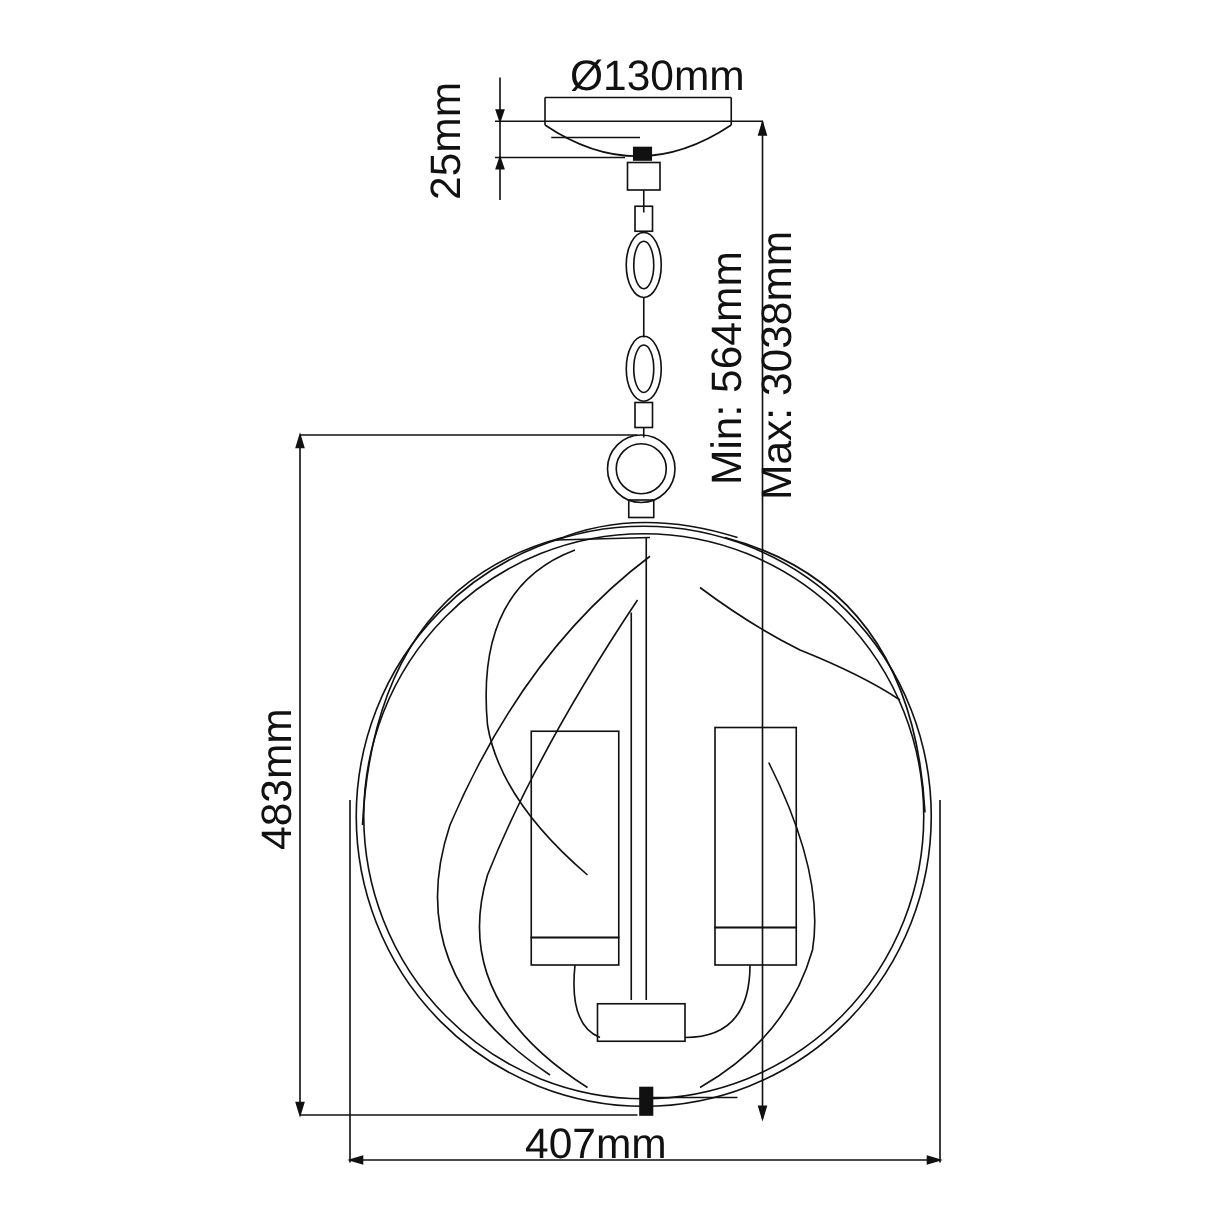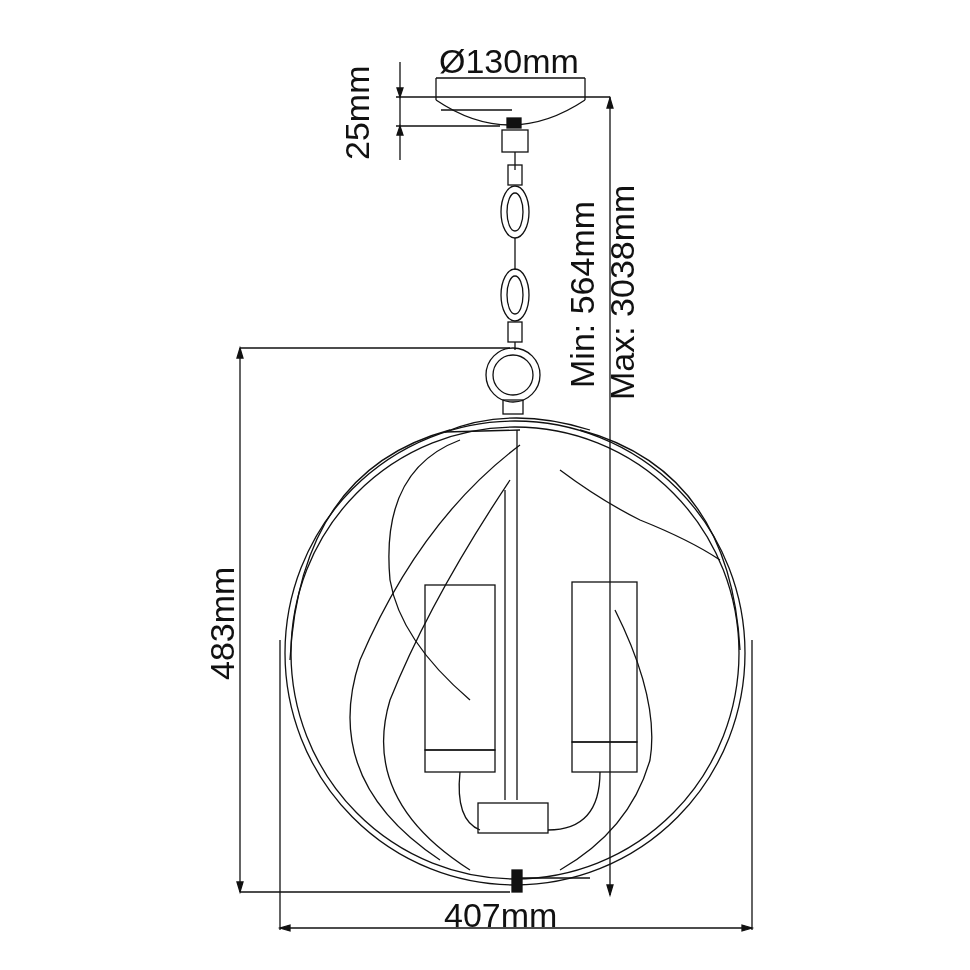--- a/index.html
+++ b/index.html
@@ -90,18 +90,18 @@
     <path d="M742 925 L752 928 L742 931 Z" fill="#111"></path>
   </g>
 
   <g>
     <line x1="610" y1="97" x2="610" y2="895"></line>
     <path d="M607 108 L610 98 L613 108 Z" fill="#111"></path>
     <path d="M607 885 L610 895 L613 885 Z" fill="#111"></path>
   </g>
 </svg>
 
-<div class="lbl" style="left:439px;top:44px;">Ø130mm</div>
+<div class="lbl" style="left:456px;top:44px;">Ø130mm</div>
 <div class="lbl rot" style="left:340px;top:160px;">25mm</div>
 <div class="lbl rot" style="left:565px;top:388px;">Min: 564mm</div>
 <div class="lbl rot" style="left:605px;top:400px;">Max: 3038mm</div>
 <div class="lbl rot" style="left:205px;top:680px;">483mm</div>
-<div class="lbl" style="left:420px;top:898px;margin-left:24px;">407mm</div>
+<div class="lbl" style="left:420px;top:898px;">407mm</div>
 
 </body></html>

